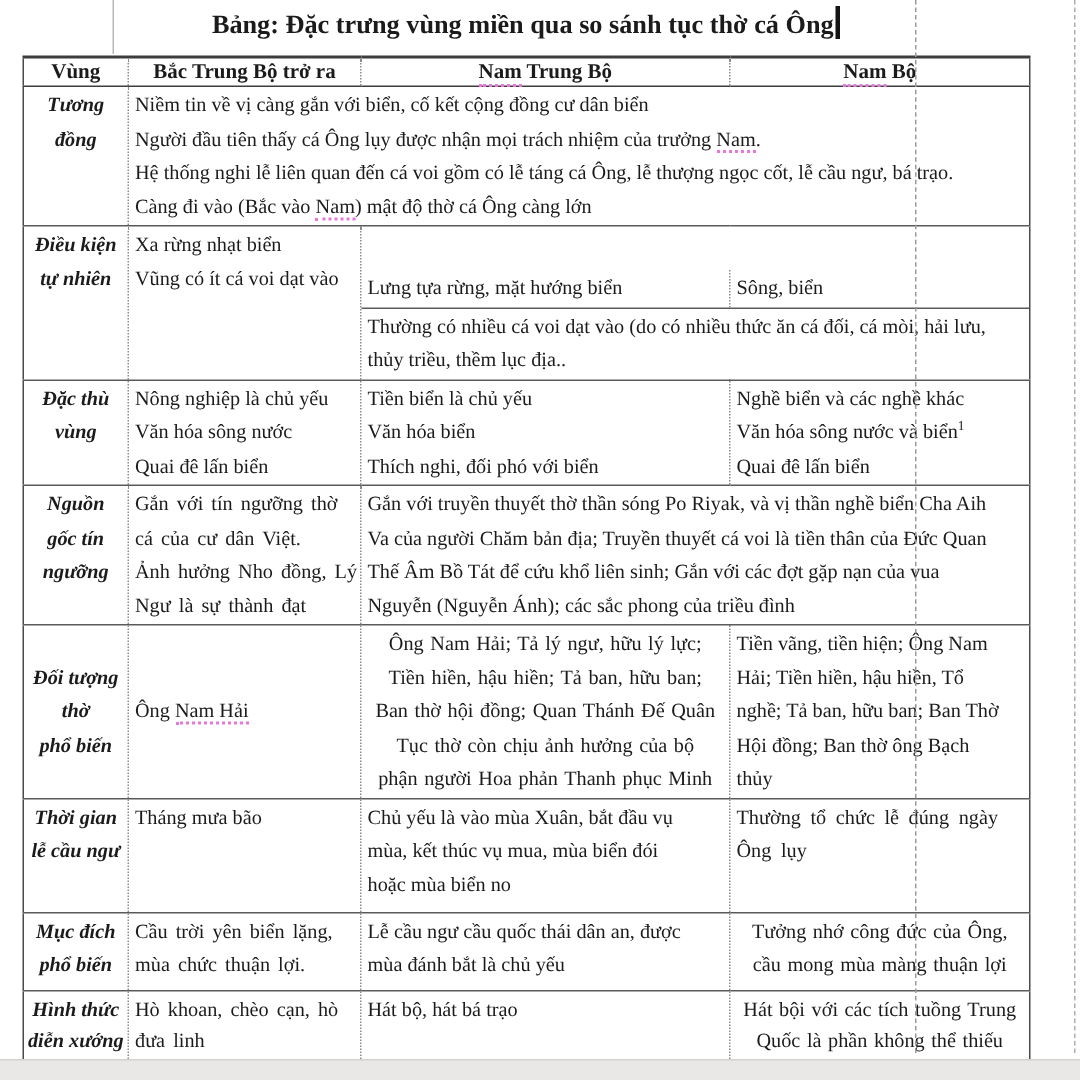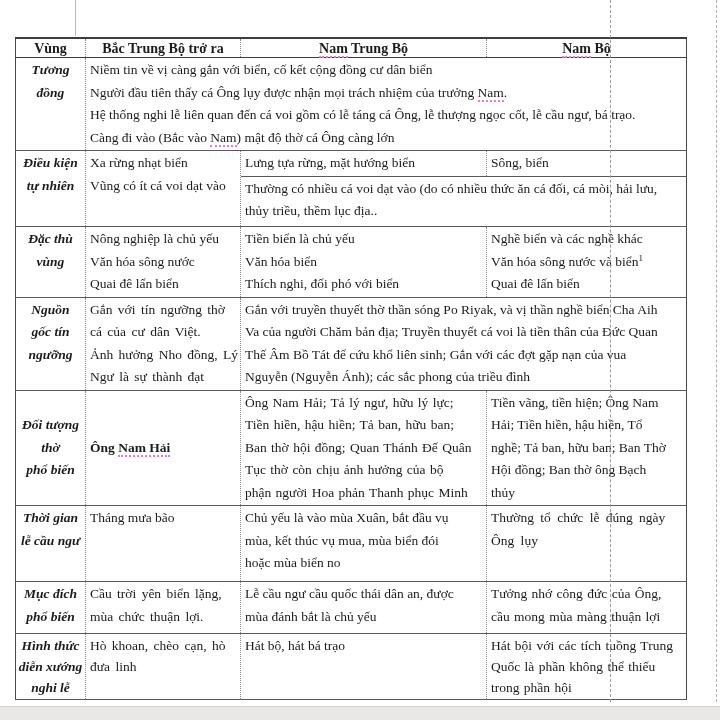--- a/index.html
+++ b/index.html
@@ -14,43 +14,46 @@
     border:1px solid #4a4a4a;}
   td{border:1px dotted #8b8b8b;border-top:1px solid #5a5a5a;border-bottom:1px solid #5a5a5a;
     vertical-align:top;padding:1px 4px;font-size:13.5px;line-height:22.5px;}
   tr.thead td{border-top:2px solid #3d3d3d;border-bottom:1px solid #3d3d3d;font-weight:bold;
     font-size:14px;text-align:center;padding:0;line-height:17px;height:18px;vertical-align:middle;}
   td.lab{font-weight:bold;font-style:italic;text-align:center;padding:1px 2px;}
   .ln{white-space:nowrap;}
   .sq{border-bottom:2px dotted #e678dc;margin-top:44px;}
   sup.fn{font-size:9px;vertical-align:super;line-height:0;}
   td.p0{padding:0;}
-  .subrow{display:flex;border-bottom:1px solid #5a5a5a;}
+  .subrow{display:flex;border-bottom:1px solid #5a5a5a;margin-top:29px;}
   .subrow .sc1{width:246px;box-sizing:border-box;padding:1px 4px;border-right:1px dotted #8b8b8b;}
   .subrow .sc2{flex:1;padding:1px 4px;}
   .mg{padding:1px 4px;}
-  .mid{vertical-align:middle;font-weight:bold;}
-  .ws1{word-spacing:1px;} .ws2{word-spacing:2px;} .ws3{word-spacing:3px;}
+  .mid{vertical-align:middle;}
+  .ws1{word-spacing:1px;text-align:center;} .ws2{word-spacing:2px;} .ws3{word-spacing:3px;}
   tr.r1{height:93px;} tr.r2{height:76px;} tr.r3{height:69px;} tr.r4{height:91px;}
   tr.r5{height:113px;} tr.r6{height:76px;} tr.r7{height:52px;} tr.r8{height:63px;}
   tr.r8 td{line-height:21px;}
 
   .vline{position:absolute;top:0;width:0;}
   .vl-a{left:75px;height:36px;border-left:1px solid #b8b8b8;}
   .vl-b{left:610px;height:702px;border-left:1px dashed #9a9a9a;}
   .vl-c{left:716px;height:702px;border-left:1px dashed #aeaeae;}
 
   .bottom-band{position:absolute;left:0;top:706px;width:720px;height:14px;
     background:#e9e8e6;border-top:1px solid #d3d2cf;}
 </style>
 </head>
 <body>
 
 <div class="screen">
 
+  <div class="title-wrap">
+    <span>Bảng: Đặc trưng vùng miền qua so sánh tục thờ cá Ông</span><span class="caret"></span>
+  </div>
 
   <table class="doc">
     <colgroup>
         <col style="width:70px">
         <col style="width:155px">
         <col style="width:246px">
         <col style="width:200px">
       </colgroup>
 
     <tbody>

